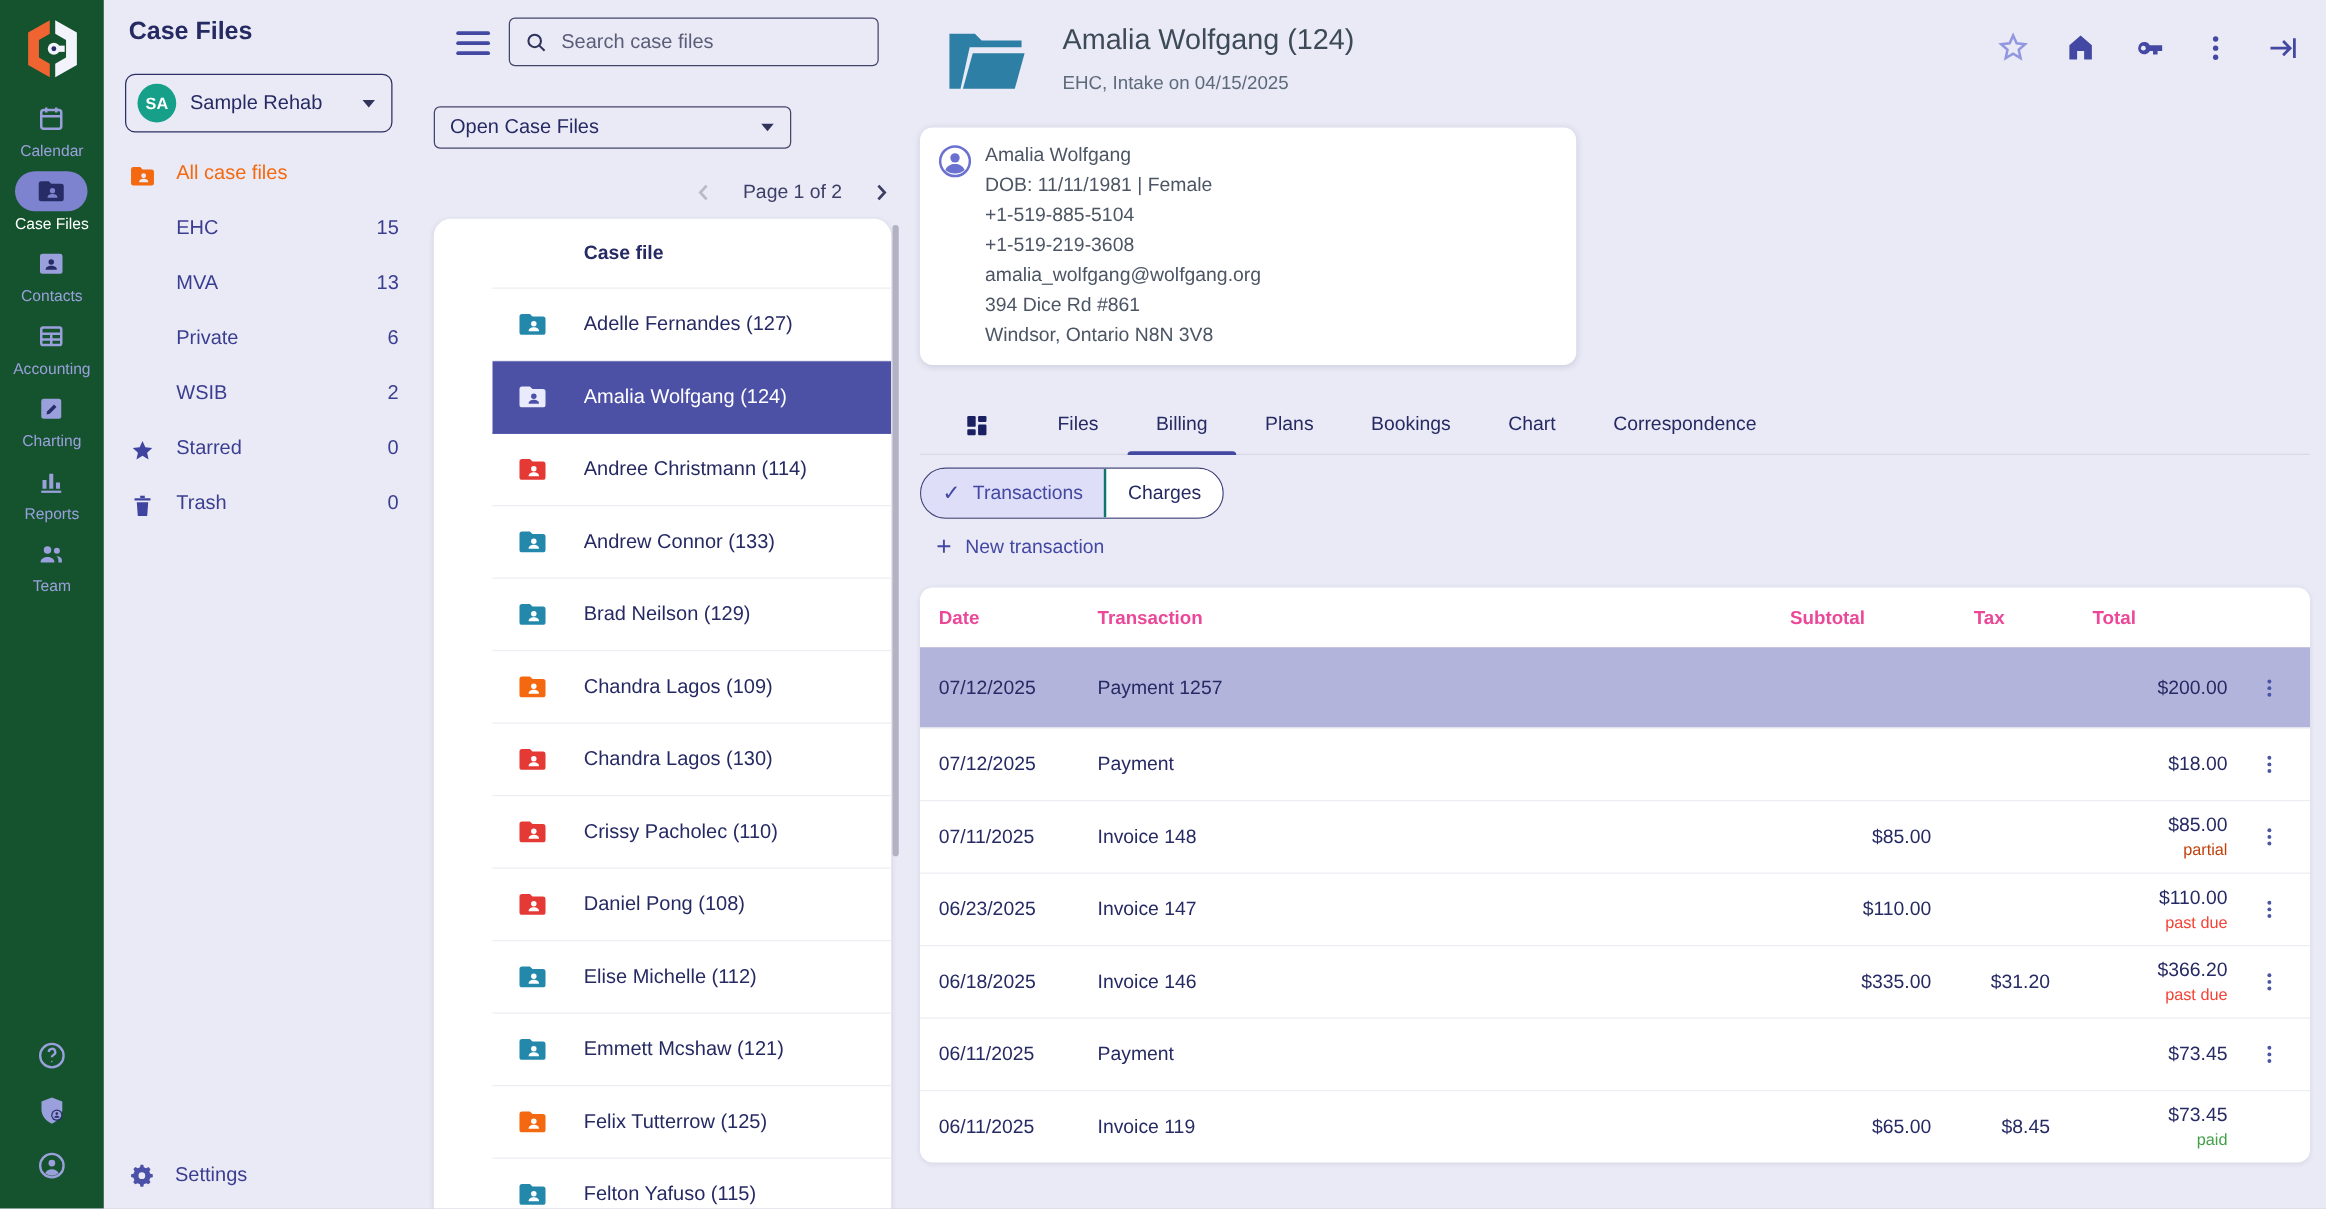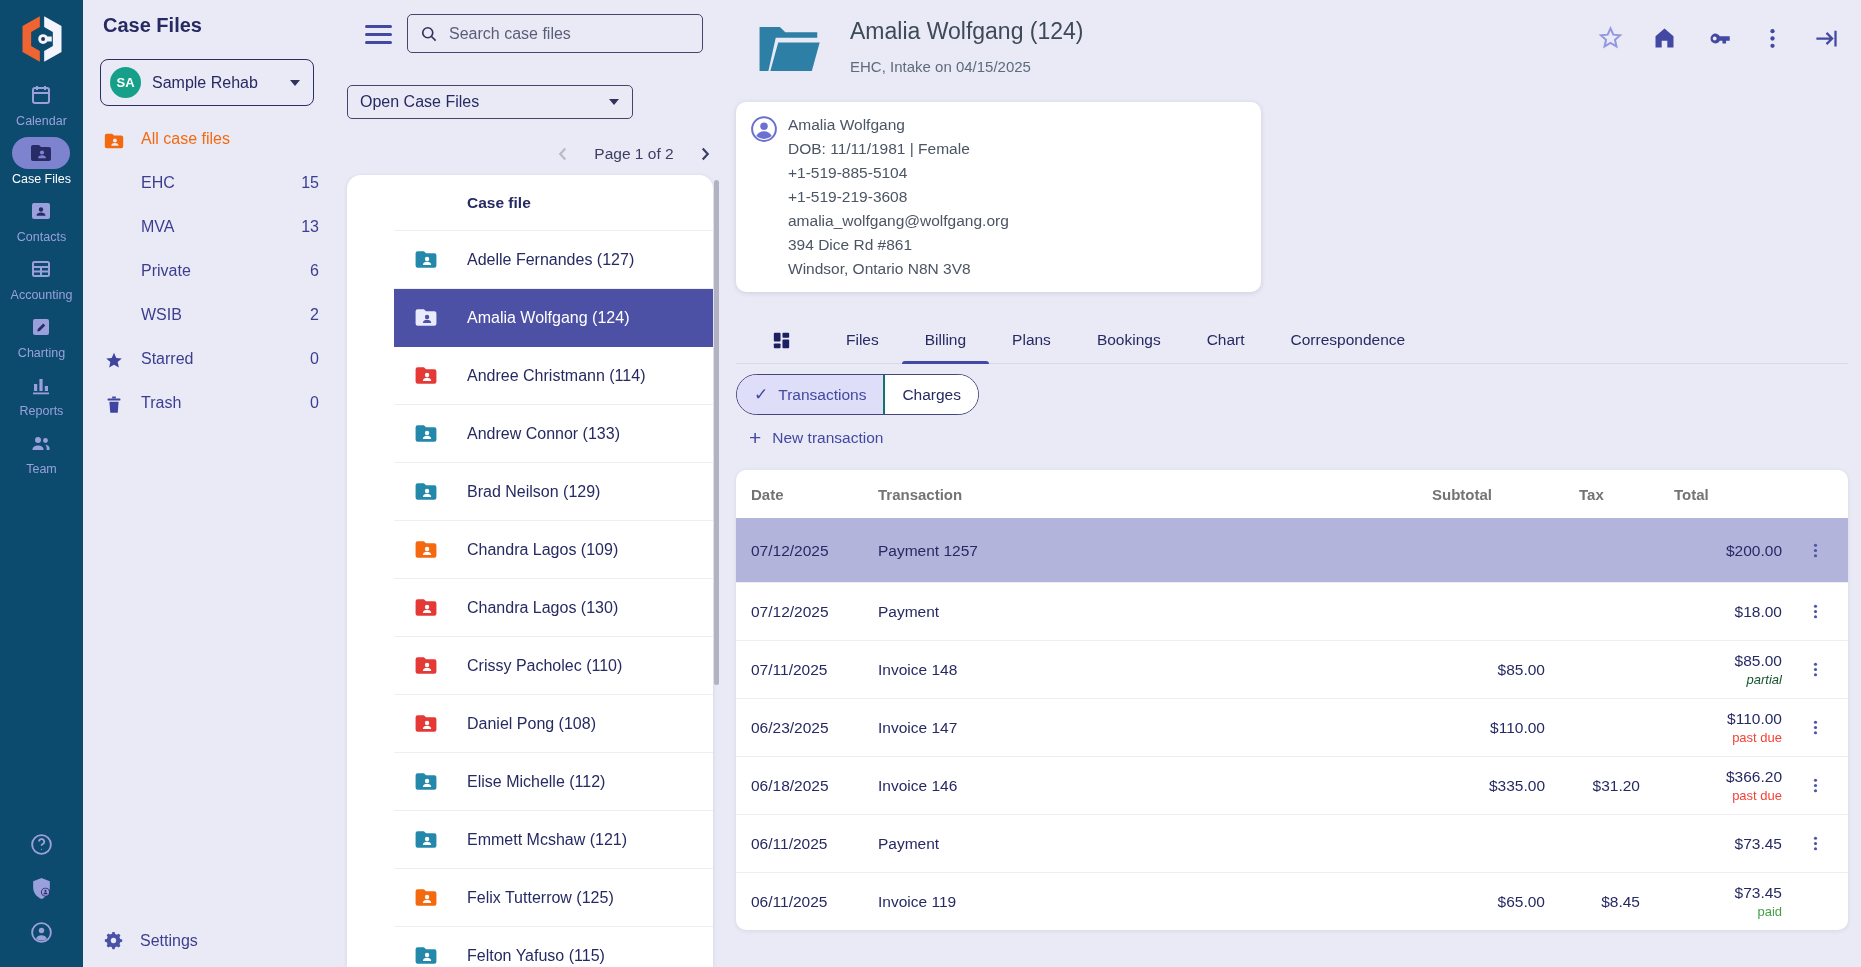--- a/index.html
+++ b/index.html
@@ -2,21 +2,21 @@
 <html><head>
 <meta charset="utf-8">
 <style>
   html,body{margin:0;padding:0;background:#cfd0dd;}
   *{box-sizing:border-box;}
   .app{position:relative;width:1861px;height:967px;background:#eaeaf6;overflow:hidden;
        font-family:"Liberation Sans",sans-serif;-webkit-font-smoothing:antialiased;}
   .icon svg{display:block;}
 
   
-  .sidebar{position:absolute;left:0;top:0;width:83px;height:100%;background:#0c4a6e;
+  .sidebar{position:absolute;left:0;top:0;width:83px;height:100%;background:#14532d;
            display:flex;flex-direction:column;align-items:center;}
   .logo{margin:13px 0 14px;width:52px;height:52px;cursor:pointer;}
   .s-nav{display:flex;flex-direction:column;align-items:center;}
   .s-item{display:flex;flex-direction:column;align-items:center;margin-bottom:9px;cursor:pointer;}
   .s-pill{width:58px;height:32px;border-radius:16px;display:flex;align-items:center;justify-content:center;color:#9aa0dc;}
   .s-item .icon svg{width:24px;height:24px;}
   .s-item.active .s-pill{background:#7d83ce;color:#272c66;}
   .s-label{font-size:12.5px;color:#9aa0dc;margin-top:3px;}
   .s-item.active .s-label{color:#fff;}
   .s-footer{margin-top:auto;display:flex;flex-direction:column;gap:19px;margin-bottom:22px;color:#9aa0dc;}
@@ -124,28 +124,28 @@
   .new-tx{position:absolute;left:749px;top:428px;display:flex;align-items:center;gap:11px;
           color:#4348a2;cursor:pointer;}
   .new-tx .plus{font-size:21px;line-height:20px;}
   .new-tx .lbl{font-size:15.5px;}
 
   
   .table{position:absolute;left:736px;top:470px;width:1112px;background:#fff;border-radius:10px;
          box-shadow:0 1px 4px rgba(40,40,90,.10);overflow:hidden;}
   .t-grid{display:grid;grid-template-columns:127px 1fr 113px 95px 142px 66px;
           align-items:center;padding-left:15px;}
-  .t-head{height:48px;font-size:15px;font-weight:bold;color:#737373;}
+  .t-head{height:48px;font-size:15px;font-weight:bold;color:#ec4899;}
   .h-pad34{padding-left:34px;}
   .t-row{height:58px;border-top:1px solid #ededf4;font-size:15.5px;color:#262a63;}
   .t-row.hl{height:64px;background:#b3b4dc;border-top-color:#b3b4dc;}
   .num{text-align:right;}
   .total-cell{text-align:right;line-height:19px;}
   .status{font-size:13px;}
-  .st-partial{color:#14532d;font-style:italic;} .st-past-due{color:#f44336;} .st-paid{color:#43a047;}
+  .st-partial{color:#c2410c;} .st-past-due{color:#f44336;} .st-paid{color:#43a047;}
   .kebab{justify-self:center;color:#4b55a5;cursor:pointer;display:flex;}
   .kebab svg{width:21px;height:21px;}
 </style>
 </head>
 <body>
 
 <div class="app">
 
   <div class="sidebar">
     <div class="logo">

